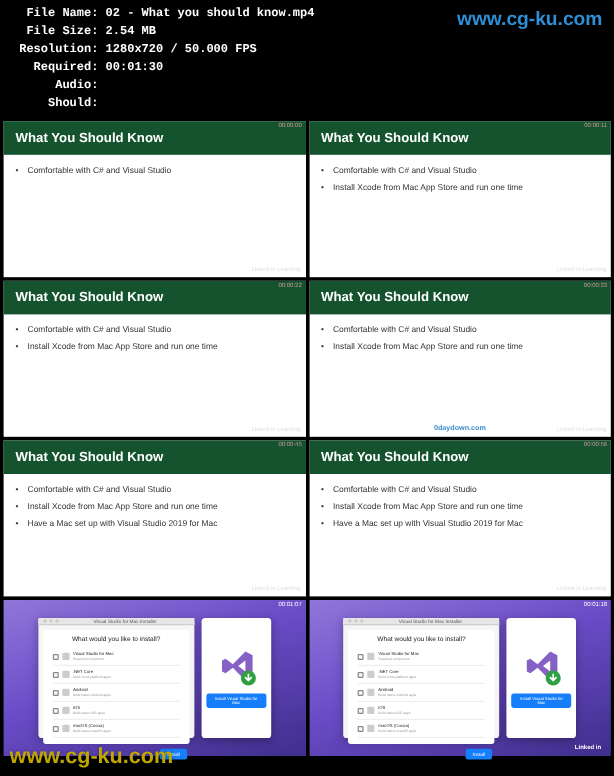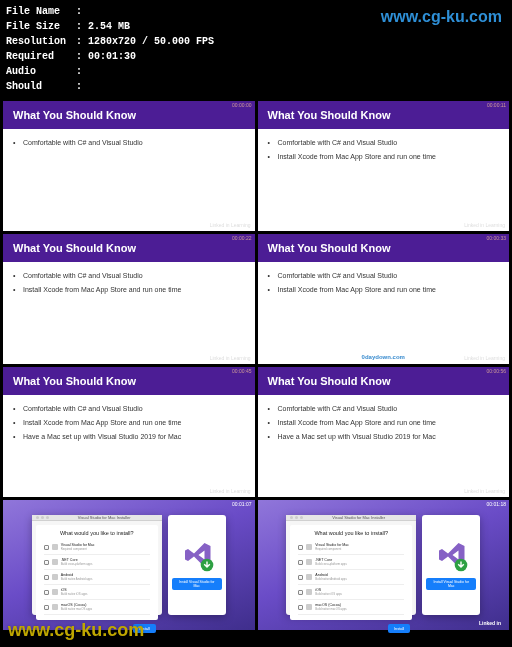--- a/index.html
+++ b/index.html
@@ -13,21 +13,21 @@
 }
 .metadata {
   color: #fff;
   font-family: "Courier New", monospace;
   font-size: 10px;
   padding: 4px 6px;
   line-height: 1.5;
   font-weight: bold;
 }
 .metadata-row { display: flex; }
-.metadata-label { width: 70px; }
+.metadata-label { width: 70px; text-align: right; }
 .metadata-colon { width: 12px; }
 .watermark-top {
   position: absolute;
   top: 8px;
   right: 10px;
   color: #2e8fd6;
   font-size: 16px;
   font-weight: bold;
 }
 .watermark-bottom {
@@ -53,21 +53,21 @@
   font-size: 7.5px;
 }
 .slide-tc {
   position: absolute;
   top: 1px;
   right: 3px;
   font-size: 5px;
   color: #c99;
 }
 .slide-header {
-  background: #4c1d95;
+  background: #14532d;
   color: #fff;
   padding: 8px 10px;
   font-size: 11px;
   font-weight: bold;
 }
 .slide-body {
   padding: 10px 10px;
   color: #333;
 }
 .slide-body ul {
@@ -220,20 +220,21 @@
   z-index: 4;
 }
 </style>
 </head>
 <body>
 
 <div class="metadata">
   <div class="metadata-row">
     <span class="metadata-label">File Name</span>
     <span class="metadata-colon">:</span>
+    <span>02 - What you should know.mp4</span>
   </div>
   <div class="metadata-row">
     <span class="metadata-label">File Size</span>
     <span class="metadata-colon">:</span>
     <span>2.54 MB</span>
   </div>
   <div class="metadata-row">
     <span class="metadata-label">Resolution</span>
     <span class="metadata-colon">:</span>
     <span>1280x720 / 50.000 FPS</span>

